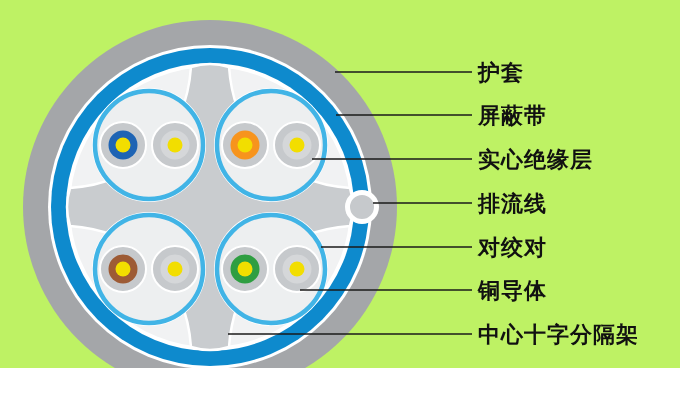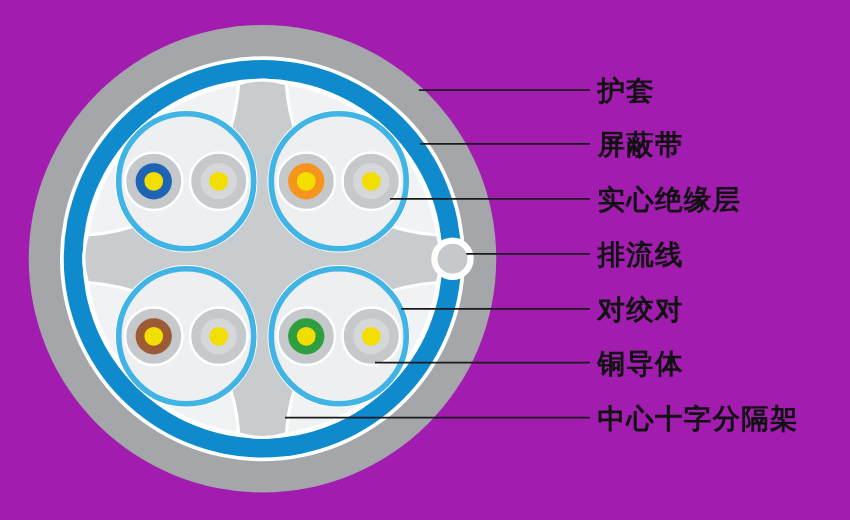--- a/index.html
+++ b/index.html
@@ -1,19 +1,19 @@
 <!DOCTYPE html>
 <html lang="zh"><head>
 <meta charset="utf-8">
 <style>
   html,body{margin:0;padding:0;background:#ffffff;}
   .canvas{
     position:relative;
-    width:680px;height:416px;
-    background:#a21caf;
+    width:680px;height:368px;
+    background:#bef264;
     font-family:"Liberation Sans", sans-serif;
     overflow:hidden;
   }
   svg{display:block;}
   .callout line{stroke:#1a1a1a;stroke-width:1.4;}
   .callout text{
     font-family:"Liberation Sans", sans-serif;
     font-size:22px;
     font-weight:600;
     fill:#111111;

